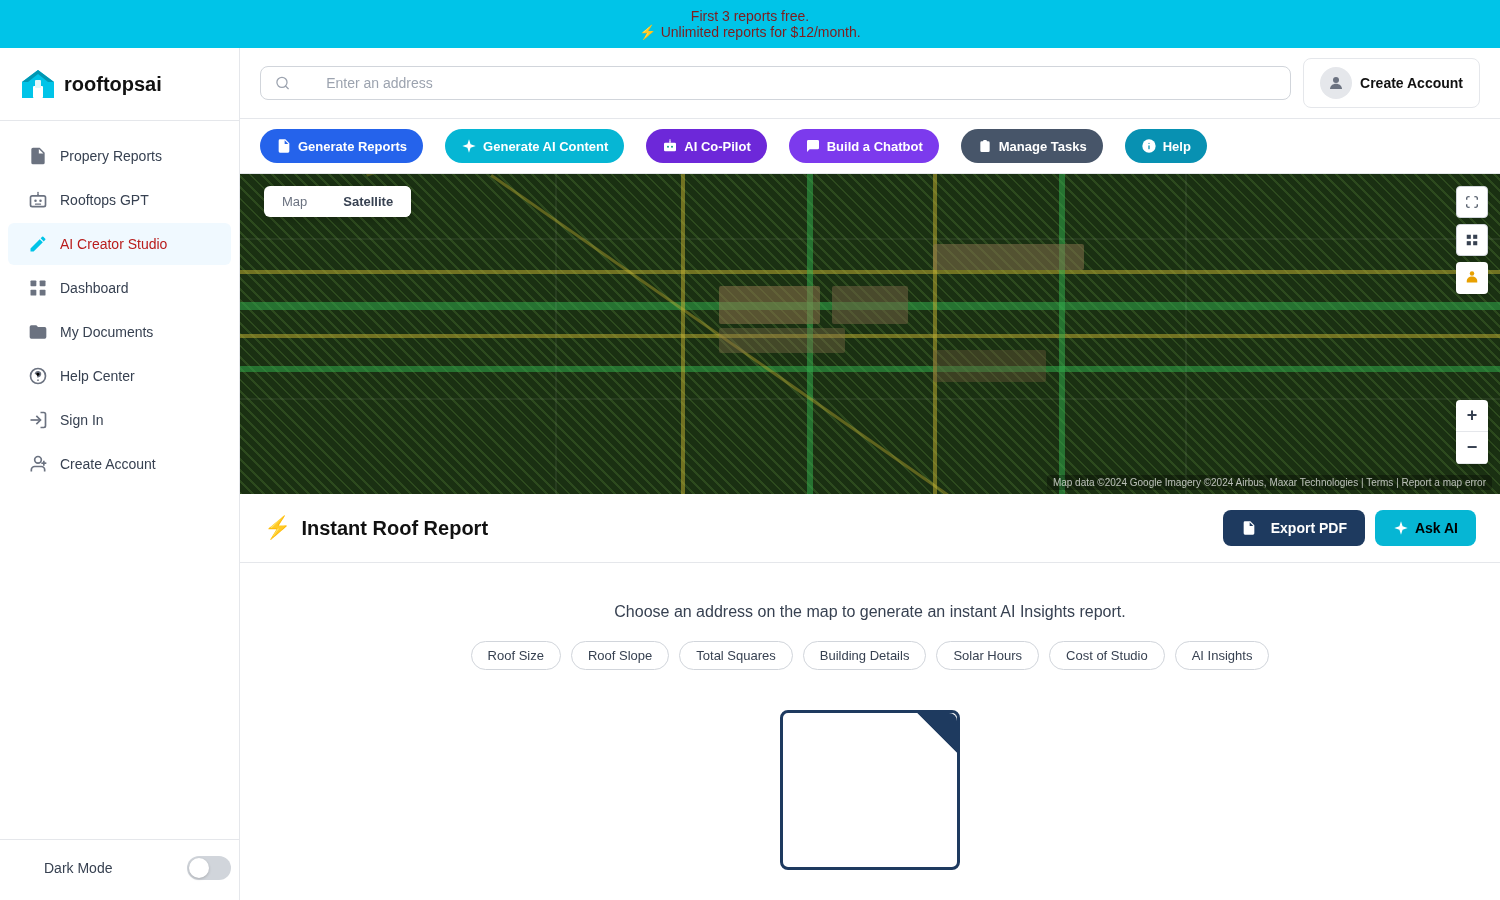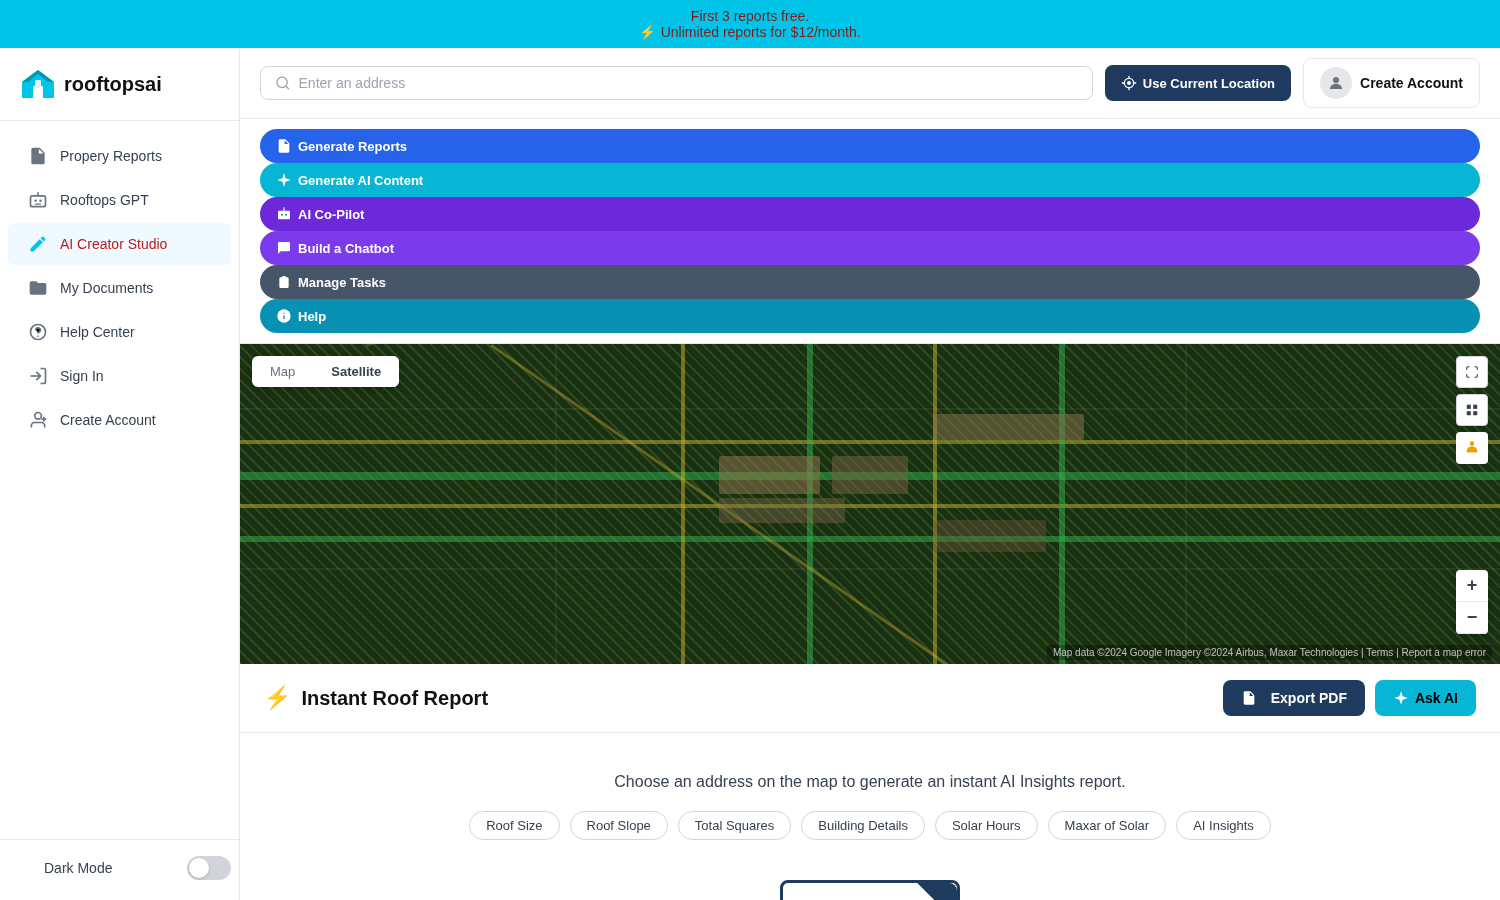--- a/index.html
+++ b/index.html
@@ -129,20 +129,21 @@
       border-radius: 8px;
       padding: 8px 14px;
       gap: 8px;
     }
     .search-box input {
       border: none;
       outline: none;
       width: 100%;
       font-size: 14px;
       color: #0f766e;
+      margin-left: 28px;
     }
     .search-box input::placeholder { color: #9ca3af; }
     .use-location-btn {
       display: flex;
       align-items: center;
       gap: 6px;
       background: #1e3a5f;
       color: #fff;
       border: none;
       border-radius: 8px;
@@ -171,27 +172,26 @@
       background: #e5e7eb;
       border-radius: 50%;
       display: flex;
       align-items: center;
       justify-content: center;
     }
 
     
     .toolbar {
       display: flex;
-      gap: 0;
+      gap: 22px;
       padding: 10px 20px;
       border-bottom: 1px solid #e5e7eb;
       background: #fff;
       flex-shrink: 0;
       flex-wrap: wrap;
-      flex-direction: column;
     }
     .toolbar-btn {
       display: flex;
       align-items: center;
       gap: 6px;
       padding: 9px 16px;
       border: none;
       border-radius: 20px;
       font-size: 13px;
       font-weight: 600;
@@ -229,21 +229,21 @@
       background: rgba(255,255,255,0.15);
     }
     .map-road.horizontal { height: 3px; left: 0; right: 0; }
     .map-road.vertical { width: 3px; top: 0; bottom: 0; }
     .map-road.highway { background: rgba(180,160,50,0.6); }
     .map-road.green { background: rgba(50,180,80,0.5); }
 
     .map-tabs {
       position: absolute;
       top: 12px;
-      left: 12px;
+      left: 24px;
       display: flex;
       background: #fff;
       border-radius: 6px;
       overflow: hidden;
       box-shadow: 0 2px 6px rgba(0,0,0,0.2);
     }
     .map-tab {
       padding: 8px 18px;
       font-size: 13px;
       font-weight: 500;
@@ -475,20 +475,29 @@
         <span>Rooftops GPT</span>
       </div>
 
       <div class="sidebar-item active">
         <svg class="sidebar-icon" viewBox="0 0 24 24">
             <path d="M3 17.25V21h3.75L17.81 9.94l-3.75-3.75L3 17.25zM20.71 7.04a1 1 0 000-1.41l-2.34-2.34a1 1 0 00-1.41 0l-1.83 1.83 3.75 3.75 1.83-1.83z" fill="#00c4e8"></path>
           </svg>
         <span>AI Creator Studio</span>
       </div>
 
+      <div class="sidebar-item">
+        <svg class="sidebar-icon" viewBox="0 0 24 24">
+            <rect x="3" y="3" width="7" height="7" rx="1" fill="#6b7280"></rect>
+            <rect x="14" y="3" width="7" height="7" rx="1" fill="#6b7280"></rect>
+            <rect x="3" y="14" width="7" height="7" rx="1" fill="#6b7280"></rect>
+            <rect x="14" y="14" width="7" height="7" rx="1" fill="#6b7280"></rect>
+          </svg>
+        <span>Dashboard</span>
+      </div>
 
       <div class="sidebar-item">
         <svg class="sidebar-icon" viewBox="0 0 24 24">
             <path d="M10 4H4a2 2 0 00-2 2v12a2 2 0 002 2h16a2 2 0 002-2V8a2 2 0 00-2-2h-8l-2-2z" fill="#6b7280"></path>
           </svg>
         <span>My Documents</span>
       </div>
 
       <div class="sidebar-item">
         <svg class="sidebar-icon" viewBox="0 0 24 24">
@@ -530,28 +539,20 @@
   <main class="main-content">
 
     <div class="header-bar">
       <div class="search-box">
         <svg width="16" height="16" viewBox="0 0 24 24" fill="none">
           <circle cx="11" cy="11" r="8" stroke="#9ca3af" stroke-width="2"></circle>
           <path d="M21 21l-4.35-4.35" stroke="#9ca3af" stroke-width="2" stroke-linecap="round"></path>
         </svg>
         <input type="text" placeholder="Enter an address" style="">
       </div>
-      <button class="use-location-btn">
-        <svg width="16" height="16" viewBox="0 0 24 24" fill="none">
-          <circle cx="12" cy="12" r="3" fill="#fff"></circle>
-          <path d="M12 2v3M12 19v3M2 12h3M19 12h3" stroke="#fff" stroke-width="2" stroke-linecap="round"></path>
-          <circle cx="12" cy="12" r="7" stroke="#fff" stroke-width="2" fill="none"></circle>
-        </svg>
-        <span>Use Current Location</span>
-      </button>
       <button class="create-account-header">
         <div class="avatar-circle">
           <svg width="18" height="18" viewBox="0 0 24 24" fill="none">
             <circle cx="12" cy="8" r="4" fill="#6b7280"></circle>
             <path d="M4 20c0-4 3.6-7 8-7s8 3 8 7" fill="#6b7280"></path>
           </svg>
         </div>
         <span>Create Account</span>
       </button>
     </div>
@@ -689,21 +690,21 @@
 
       <div class="report-body">
         <p class="choose-text">Choose an address on the map to generate an instant AI Insights report.</p>
 
         <div class="tag-pills">
           <span class="tag-pill"><span>Roof Size</span></span>
           <span class="tag-pill"><span>Roof Slope</span></span>
           <span class="tag-pill"><span>Total Squares</span></span>
           <span class="tag-pill"><span>Building Details</span></span>
           <span class="tag-pill"><span>Solar Hours</span></span>
-          <span class="tag-pill"><span>Maxar of Solar</span></span>
+          <span class="tag-pill"><span>Cost of Studio</span></span>
           <span class="tag-pill"><span>AI Insights</span></span>
         </div>
 
         <div class="doc-illustration">
           <div class="doc-shape">
             <div class="doc-fold"></div>
             <div class="doc-fold-inner"></div>
           </div>
         </div>
       </div>

